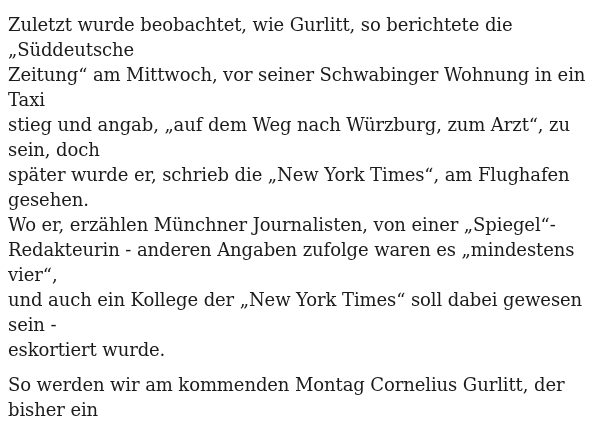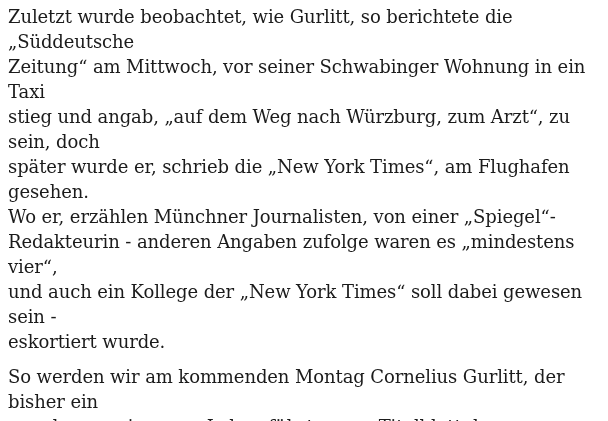--- a/index.html
+++ b/index.html
@@ -9,21 +9,21 @@
   body {
     width: 608px;
     height: 421px;
     background: #ffffff;
     overflow: hidden;
   }
   .page {
     box-sizing: border-box;
     width: 608px;
     height: 421px;
-    padding: 4px 6px 0 8px;
+    padding: 12px 6px 0 8px;
     font-family: "DejaVu Serif", "Liberation Serif", serif;
     font-size: 18px;
     line-height: 25px;
     color: #1b1b1b;
   }
   .para {
     margin: 0 0 10px 0;
     white-space: pre-line;
     letter-spacing: -0.1px;
   }

